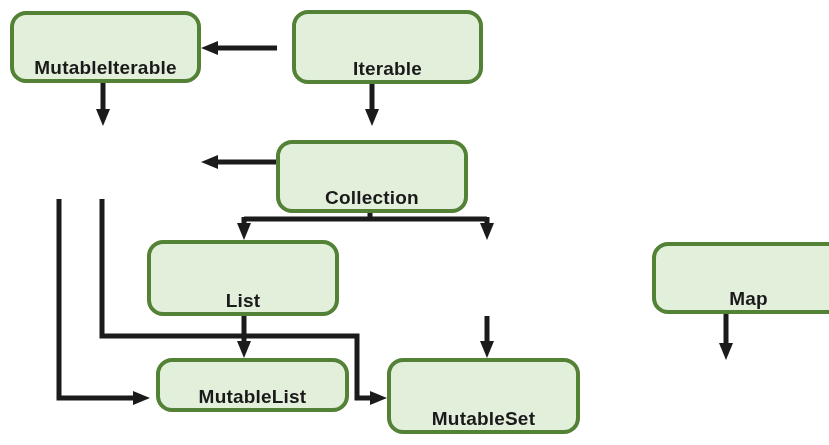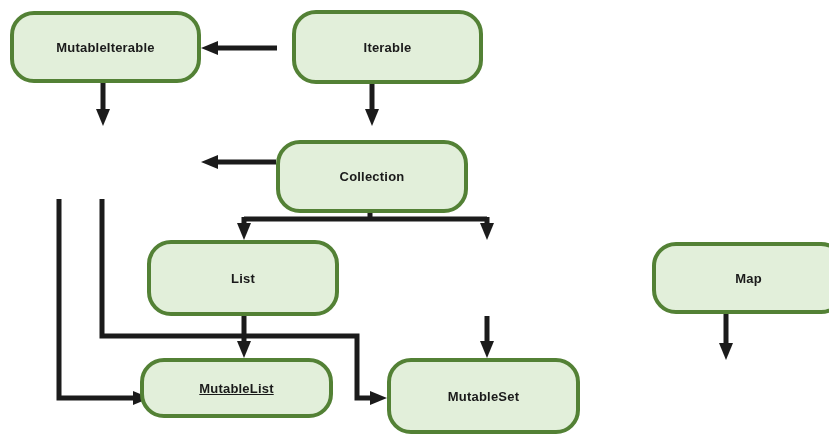--- a/index.html
+++ b/index.html
@@ -30,27 +30,27 @@
   }
   .connectors .hd {
     fill: var(--line, #1b1b1b);
     stroke: none;
   }
   .node {
     position: absolute;
     box-sizing: border-box;
     background: var(--fill, #e2efda);
     border: 4px solid var(--border, #538135);
-    border-radius: 24px;
+    border-radius: 16px;
     display: flex;
-    align-items: center;
+    align-items: flex-end;
     justify-content: center;
     color: var(--text, #1a1a1a);
     font-weight: bold;
-    font-size: 13px;
+    font-size: 19px;
     white-space: nowrap;
     letter-spacing: 0.2px;
   }
 </style>
 </head>
 <body>
 
 <div class="stage" style="--bg: #ffffff; --fill: #e2efda; --border: #538135; --line: #1b1b1b; --text: #1a1a1a;">
 
   <svg class="connectors" viewBox="0 0 829 445" xmlns="http://www.w3.org/2000/svg" aria-hidden="true">
@@ -95,20 +95,20 @@
   </div>
   <div class="node" style="left:276px; top:140px; width:192px; height:73px;">
     <span>Collection</span>
   </div>
   <div class="node" style="left:147px; top:240px; width:192px; height:76px;">
     <span>List</span>
   </div>
   <div class="node" style="left:629px; top:242px; width:193px; height:72px;margin-left:23px;">
     <span>Map</span>
   </div>
-  <div class="node" style="left:140px; top:358px; width:193px; height:60px;text-decoration:underline;">
+  <div class="node" style="left:156px; top:358px; width:193px; height:54px;">
     <span>MutableList</span>
   </div>
   <div class="node" style="left:387px; top:358px; width:193px; height:76px;">
     <span>MutableSet</span>
   </div>
 
 </div>
 
 </body></html>

